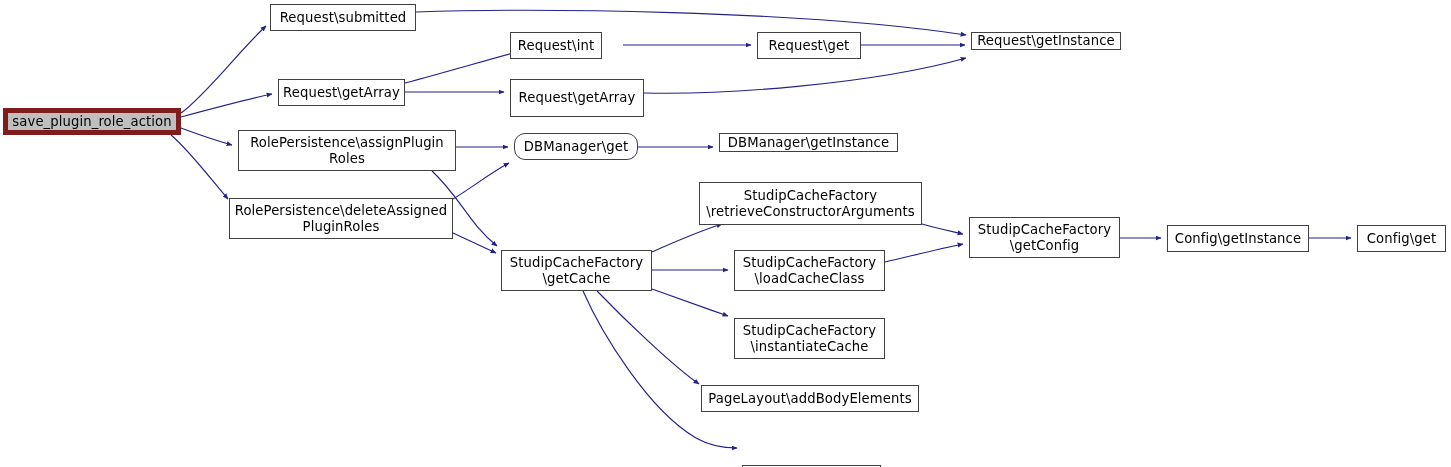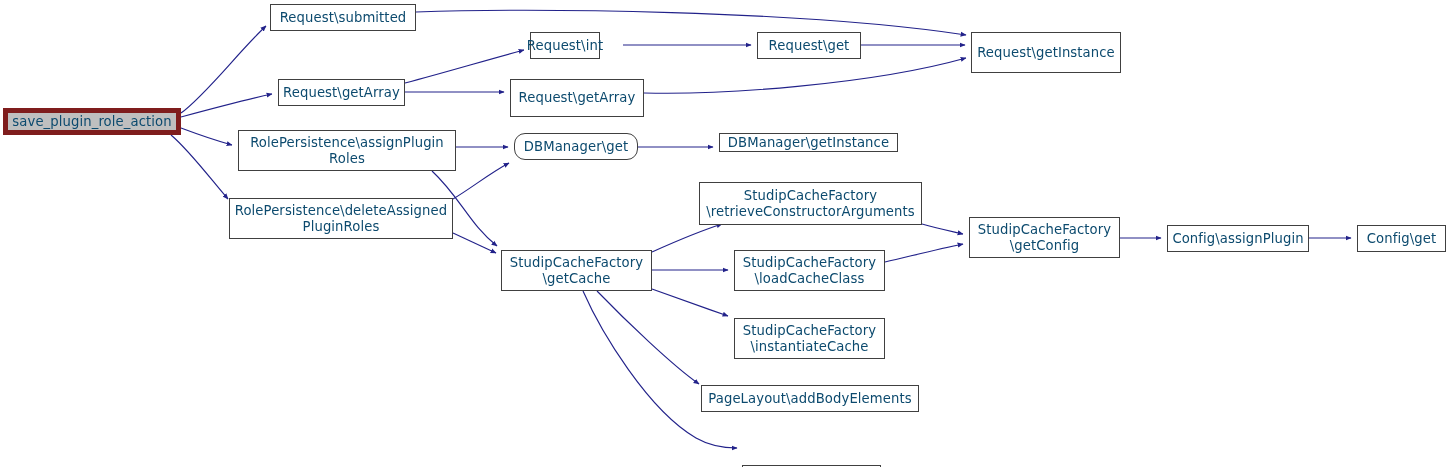--- a/index.html
+++ b/index.html
@@ -24,21 +24,21 @@
   }
   .node {
     position: absolute;
     box-sizing: border-box;
     display: flex;
     align-items: center;
     justify-content: center;
     text-align: center;
     background: #ffffff;
     border: 1px solid #404040;
-    color: #0c4a6e;
+    color: #000000;
     font-size: 13.2px;
     line-height: 15.5px;
     letter-spacing: 0.1px;
     white-space: pre-line;
     z-index: 2;
   }
   .node.highlight {
     background: #bfbfbf;
     border: 5px solid #7f1d1d;
   }
@@ -81,38 +81,38 @@
         <path d="M922,224 C936,228 950,231 963,234" fill="none" stroke="#22228a" stroke-width="1.15" marker-end="url(#arrow)"></path>
         <path d="M885,262 C911,256 938,249 963,244" fill="none" stroke="#22228a" stroke-width="1.15" marker-end="url(#arrow)"></path>
         <path d="M1120,238 C1133,238 1147,238 1161,238" fill="none" stroke="#22228a" stroke-width="1.15" marker-end="url(#arrow)"></path>
         <path d="M1309,238 C1322,238 1337,238 1351,238" fill="none" stroke="#22228a" stroke-width="1.15" marker-end="url(#arrow)"></path>
       </g>
   </svg>
   <div id="nodes-group">
       <div class="node highlight" style="left: 3px; top: 108px; width: 178px; height: 27px;"><span class="node-label">save_plugin_role_action</span></div>
       <div class="node" style="left: 270px; top: 4px; width: 146px; height: 27px;"><span class="node-label">Request\submitted</span></div>
       <div class="node" style="left: 278px; top: 79px; width: 127px; height: 27px;"><span class="node-label">Request\getArray</span></div>
-      <div class="node" style="left: 530px; top: 32px; width: 70px; height: 27px;"><span class="node-label">Request\int</span></div>
+      <div class="node" style="left: 510px; top: 32px; width: 92px; height: 27px;"><span class="node-label">Request\int</span></div>
       <div class="node" style="left: 510px; top: 79px; width: 134px; height: 38px; text-align: right;"><span class="node-label">Request\getArray</span></div>
       <div class="node" style="left: 757px; top: 32px; width: 104px; height: 27px;"><span class="node-label">Request\get</span></div>
-      <div class="node" style="left: 971px; top: 32px; width: 150px; height: 41px;"><span class="node-label">Request\getInstance</span></div>
+      <div class="node" style="left: 971px; top: 32px; width: 150px; height: 18px;"><span class="node-label">Request\getInstance</span></div>
       <div class="node" style="left: 238px; top: 130px; width: 218px; height: 41px;"><span class="node-label">RolePersistence\assignPlugin
 Roles</span></div>
       <div class="node" style="left: 229px; top: 198px; width: 224px; height: 41px;"><span class="node-label">RolePersistence\deleteAssigned
 PluginRoles</span></div>
       <div class="node" style="left: 514px; top: 133px; width: 124px; height: 27px; border-radius: 11px;"><span class="node-label">DBManager\get</span></div>
       <div class="node" style="left: 719px; top: 133px; width: 179px; height: 19px;"><span class="node-label">DBManager\getInstance</span></div>
       <div class="node" style="left: 501px; top: 250px; width: 151px; height: 41px;"><span class="node-label">StudipCacheFactory
 \getCache</span></div>
       <div class="node" style="left: 699px; top: 182px; width: 223px; height: 43px;"><span class="node-label">StudipCacheFactory
 \retrieveConstructorArguments</span></div>
       <div class="node" style="left: 734px; top: 250px; width: 151px; height: 41px;"><span class="node-label">StudipCacheFactory
 \loadCacheClass</span></div>
       <div class="node" style="left: 734px; top: 318px; width: 151px; height: 41px;"><span class="node-label">StudipCacheFactory
 \instantiateCache</span></div>
       <div class="node" style="left: 701px; top: 385px; width: 218px; height: 27px;"><span class="node-label">PageLayout\addBodyElements</span></div>
       <div class="node" style="left: 742px; top: 434px; width: 139px; height: 27px; margin-top: 31px;"><span class="node-label">MessageBox\error</span></div>
       <div class="node" style="left: 969px; top: 217px; width: 151px; height: 41px;"><span class="node-label">StudipCacheFactory
 \getConfig</span></div>
-      <div class="node" style="left: 1167px; top: 225px; width: 142px; height: 27px;"><span class="node-label">Config\assignPlugin</span></div>
+      <div class="node" style="left: 1167px; top: 225px; width: 142px; height: 27px;"><span class="node-label">Config\getInstance</span></div>
       <div class="node" style="left: 1357px; top: 225px; width: 89px; height: 27px; text-align: center;"><span class="node-label">Config\get</span></div>
     </div>
 </div>
 
 </body></html>

